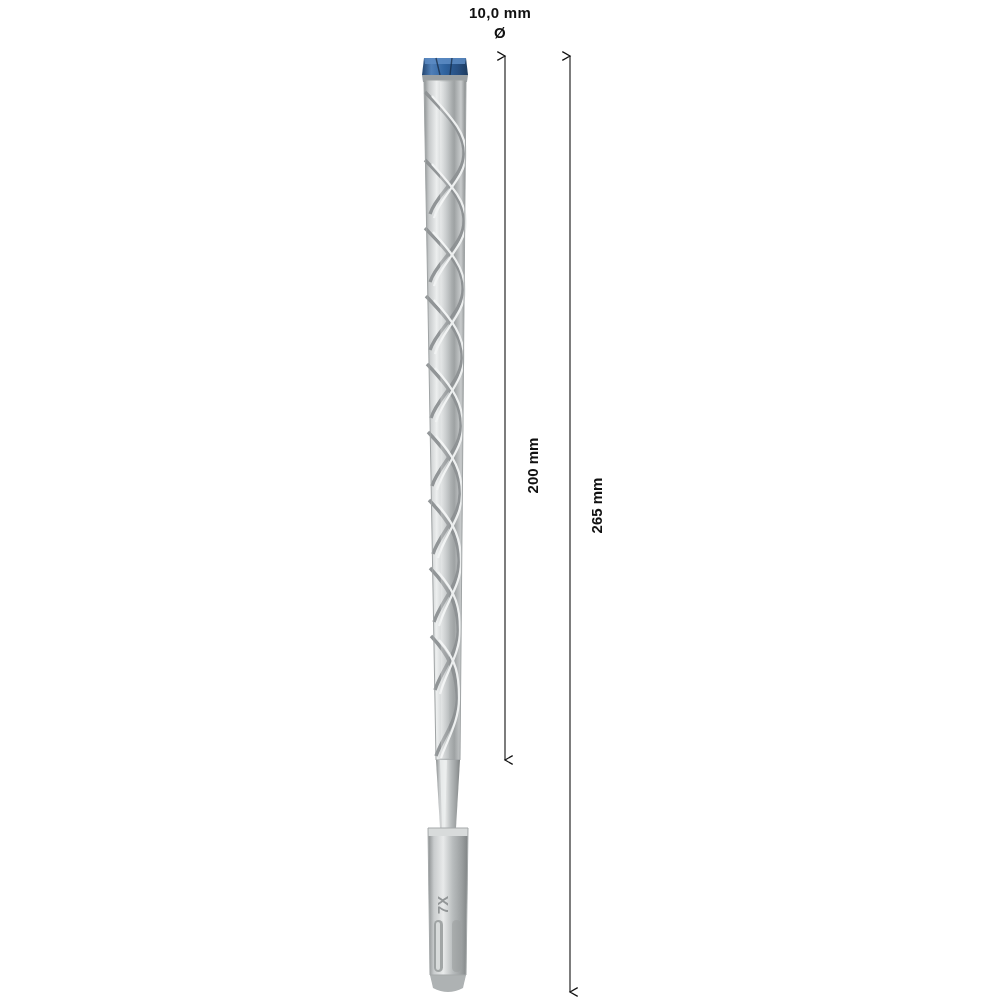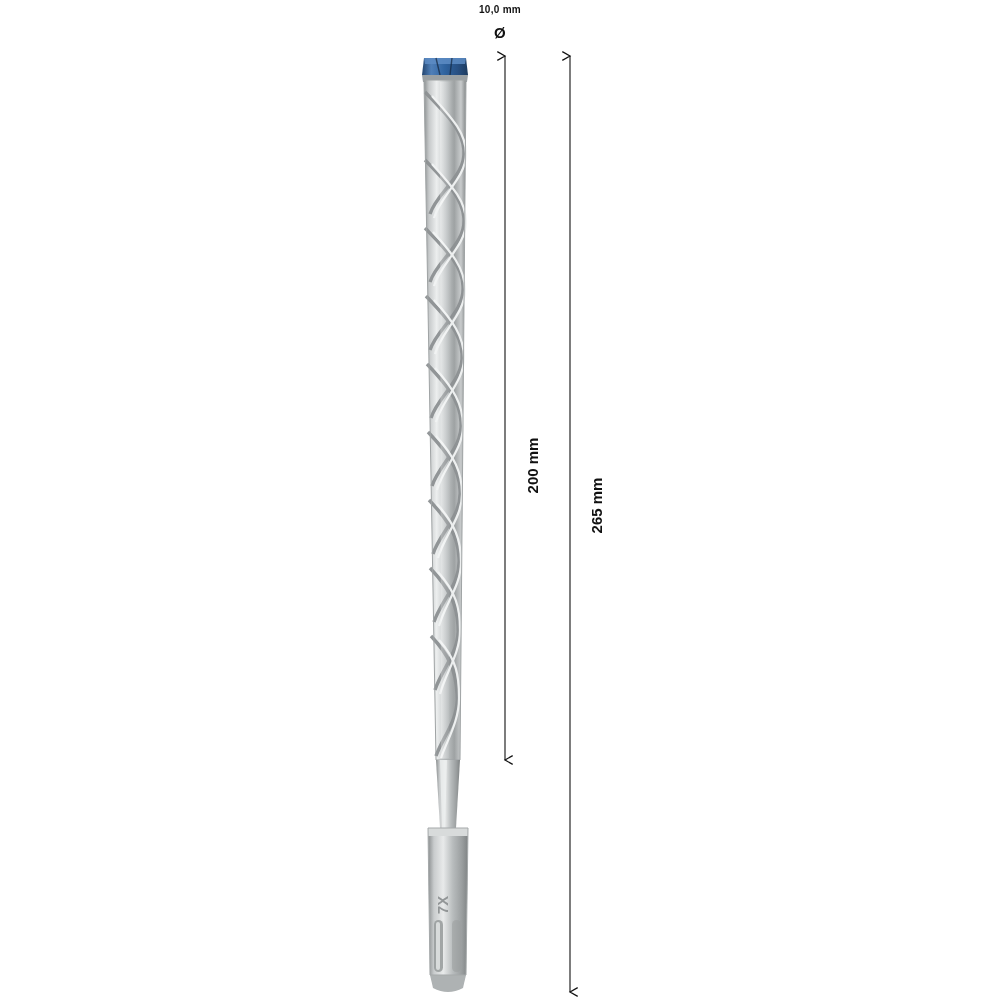--- a/index.html
+++ b/index.html
@@ -22,21 +22,21 @@
     color: #111111;
     font-weight: bold;
     letter-spacing: 0.3px;
     white-space: nowrap;
   }
   #diameter-label {
     left: 0;
     top: 4px;
     width: 1000px;
     text-align: center;
-    font-size: 10px;
+    font-size: 15px;
   }
   #diameter-symbol {
     left: 0;
     top: 24px;
     width: 1000px;
     text-align: center;
     font-size: 15px;
   }
   .vlabel {
     position: absolute;

